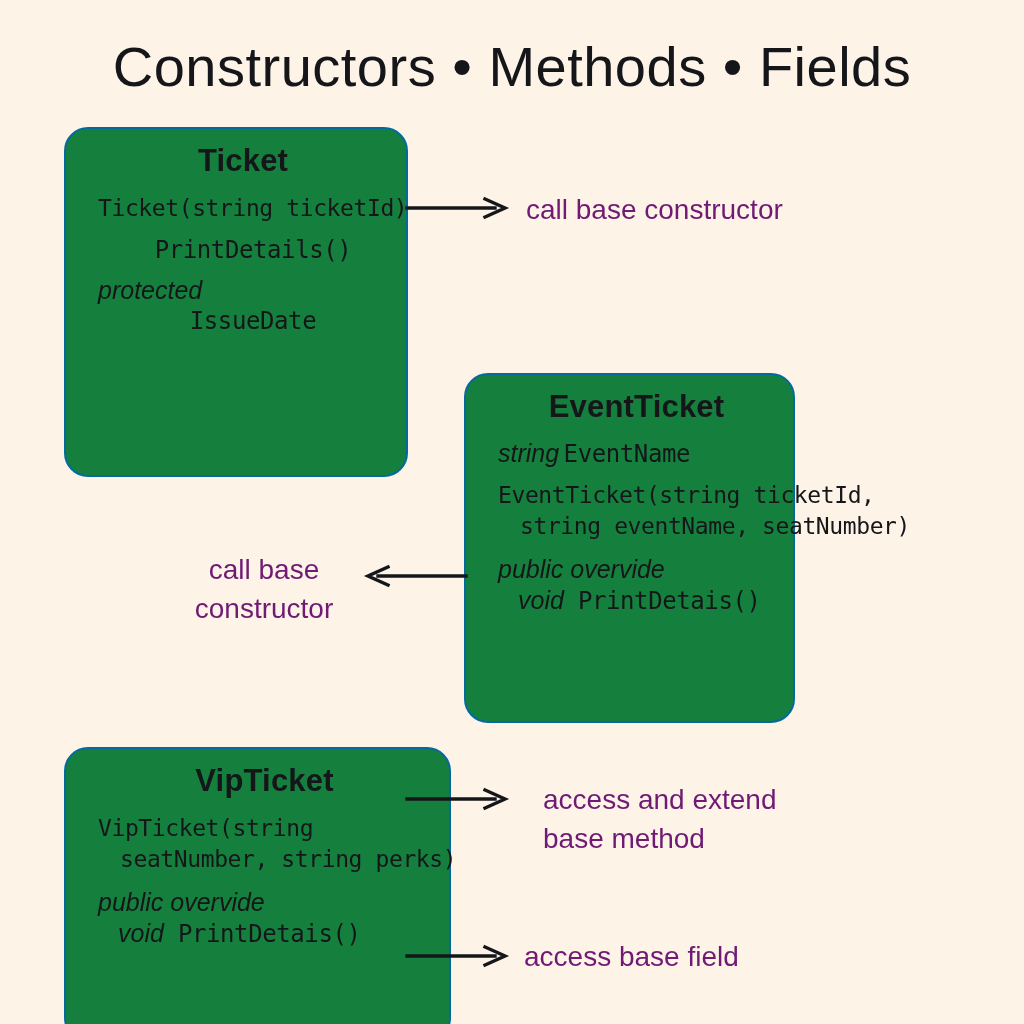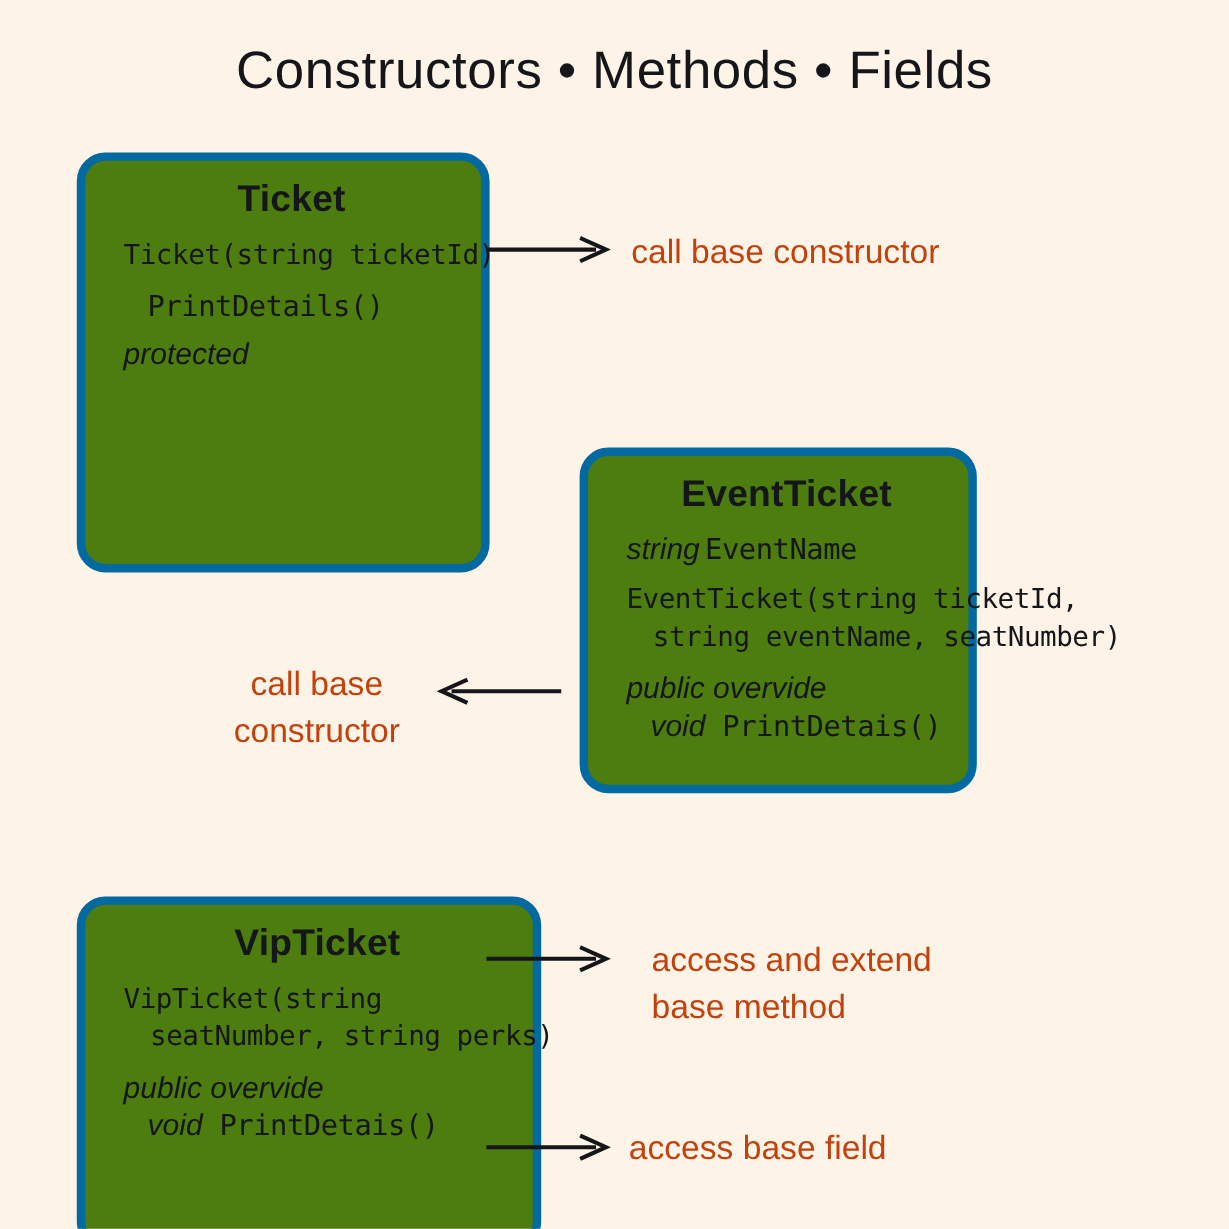--- a/index.html
+++ b/index.html
@@ -20,37 +20,37 @@
     height: 1024px;
   }
 
   
   .title {
     position: absolute;
     left: 0;
     top: 34px;
     width: 1024px;
     text-align: center;
-    font-size: 44px;
+    font-size: 56px;
     font-weight: 400;
     letter-spacing: 0.5px;
     color: #15161a;
     white-space: nowrap;
   }
 
   
   .class-box {
     position: absolute;
     box-sizing: border-box;
-    background: #4d7c0f;
-    border: 7px solid #0369a1;
+    background: #15803d;
+    border: 2px solid #0369a1;
     border-radius: 24px;
   }
   .box-ticket      { left: 64px;  top: 127px; width: 344px; height: 350px; }
-  .box-eventticket { left: 483px; top: 373px; width: 331px; height: 288px; }
+  .box-eventticket { left: 464px; top: 373px; width: 331px; height: 350px; }
   .box-vipticket   { left: 64px;  top: 747px; width: 387px; height: 295px; text-decoration: underline; }
 
   .box-inner {
     position: absolute;
     left: 0;
     top: 0;
     width: 100%;
     height: 100%;
     padding: 14px 18px 10px 32px;
     box-sizing: border-box;
@@ -81,33 +81,34 @@
   .kw {
     font-style: italic;
     font-family: "Liberation Sans", sans-serif;
     font-size: 25px;
     letter-spacing: 0px;
   }
   .ident {
     font-family: "DejaVu Sans Mono", monospace;
     font-size: 24px;
     letter-spacing: -0.4px;
+    text-align: center;
   }
   .member .row2 {
     display: block;
     padding-left: 20px;
     margin-top: 2px;
   }
 
   
   .note {
     position: absolute;
     font-size: 28px;
     line-height: 1.38;
-    color: #c2410c;
+    color: #701a75;
     white-space: pre-line;
   }
   .note-call-base-ctor-top   { left: 526px; top: 191px; }
   .note-call-base-ctor-left  { left: 158px; top: 551px; width: 212px; text-align: center; }
   .note-access-extend        { left: 543px; top: 781px; }
   .note-access-base-field    { left: 524px; top: 938px; }
 
   
   .arrow-svg {
     position: absolute;
@@ -136,20 +137,21 @@
       <div class="member member-ctor">
         <span>Ticket(string ticketId)</span>
       </div>
 
       <div class="member">
         <span class="row2 ident">PrintDetails()</span>
       </div>
 
       <div class="member">
         <span class="kw">protected</span>
+        <span class="row2 ident">IssueDate</span>
       </div>
     </div>
   </div>
 
   <div class="class-box box-eventticket">
     <div class="box-inner">
       <div class="class-title">EventTicket</div>
 
       <div class="member">
         <span class="kw">string</span>

